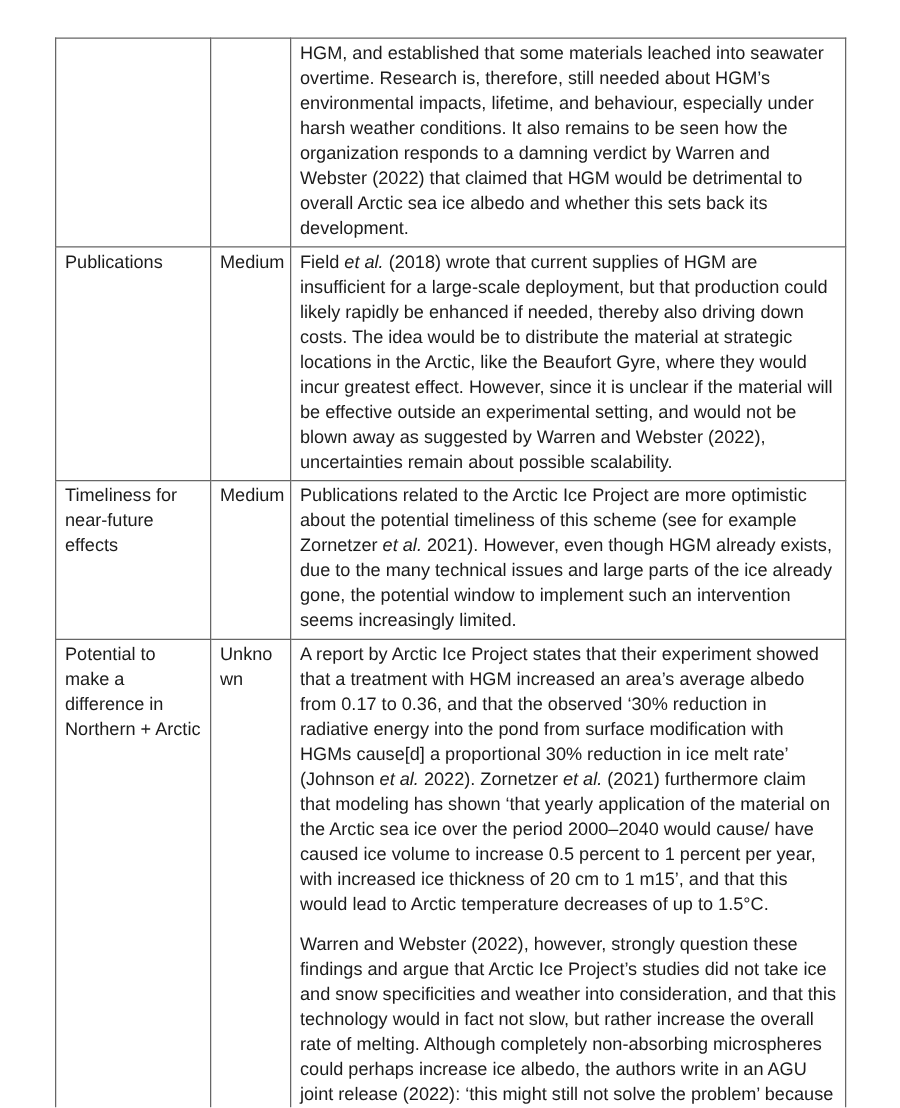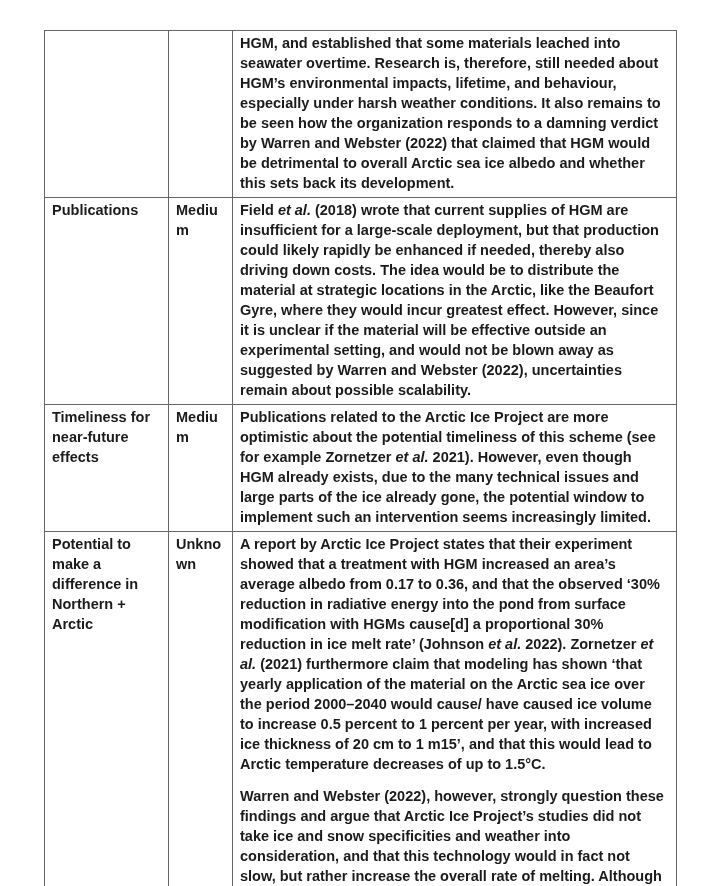--- a/index.html
+++ b/index.html
@@ -8,21 +8,20 @@
     background: #ffffff;
   }
   .page {
     position: relative;
     width: 703px;
     height: 886px;
     background: #ffffff;
     overflow: hidden;
     font-family: "Liberation Sans", "DejaVu Sans", sans-serif;
     color: #1b1b1b;
-    font-weight: bold;
   }
   table.doc-table {
     position: absolute;
     left: 44px;
     top: 30px;
     width: 632px;
     border-collapse: collapse;
     table-layout: fixed;
     font-size: 14.5px;
     line-height: 20px;

